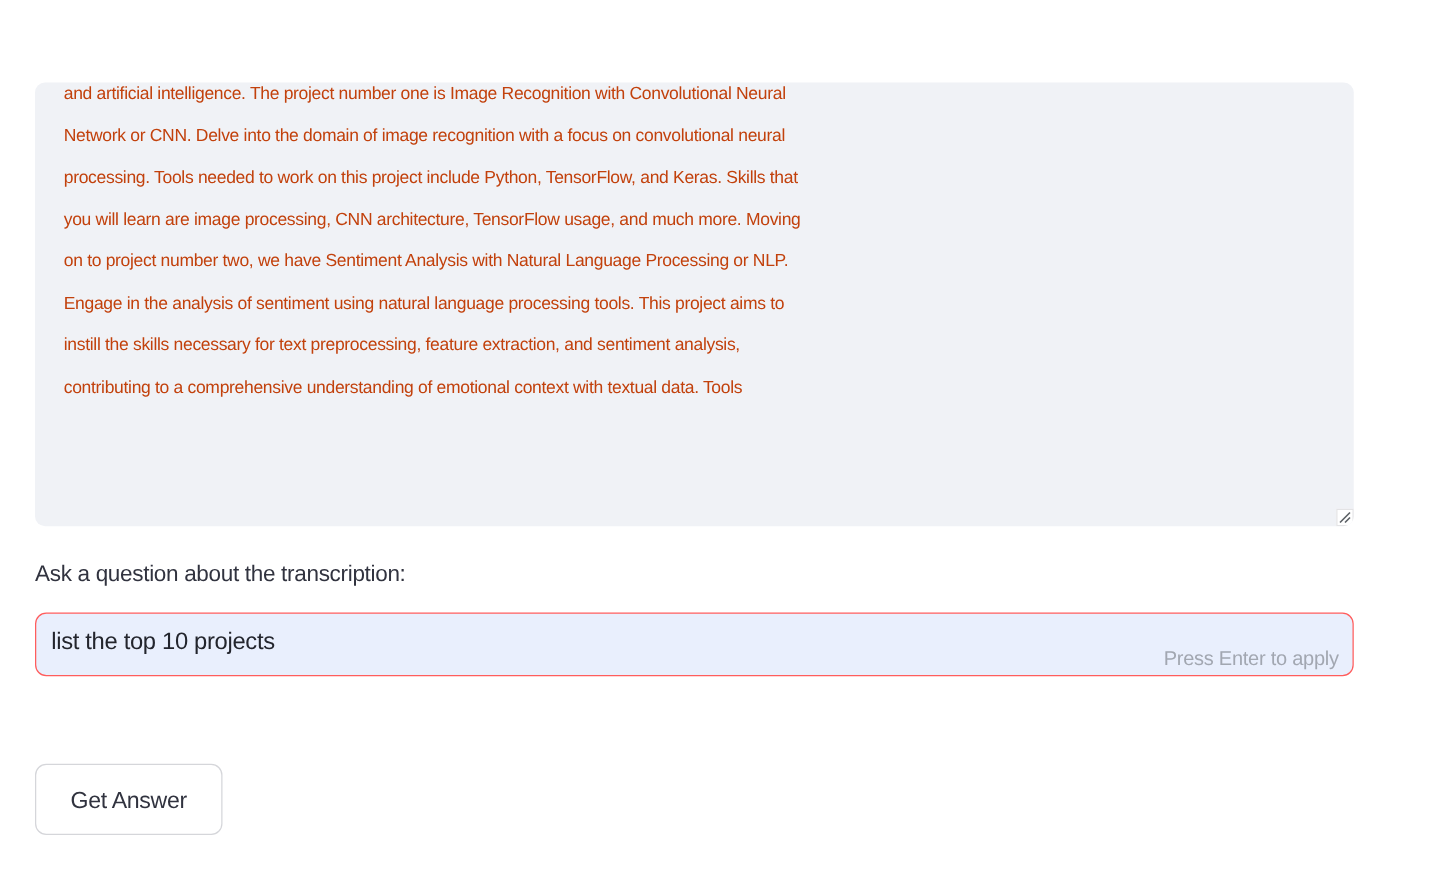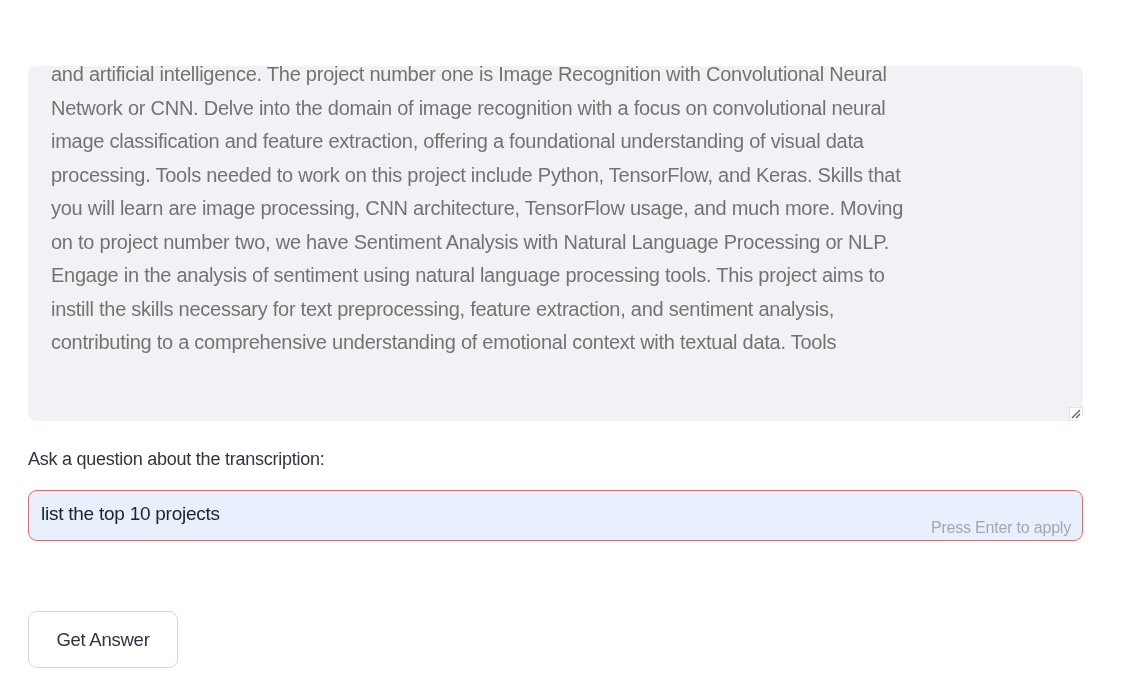--- a/index.html
+++ b/index.html
@@ -27,24 +27,24 @@
     border-radius: 8px;
     overflow: hidden;
     box-sizing: border-box;
     padding: 0 18px 0 23px;
     cursor: text;
   }
   .transcription-inner {
     margin-top: -8px;
   }
   .t-line {
-    font-size: 20px;
+    font-size: 14px;
     line-height: 33.5px;
     letter-spacing: -0.25px;
-    color: #737373;
+    color: #c2410c;
     white-space: nowrap;
   }
   .resize-grip {
     position: absolute;
     right: 0;
     bottom: 0;
     width: 14px;
     height: 14px;
     background: #ffffff;
     border: 1px solid #e3e3e5;
@@ -128,21 +128,20 @@
 </style>
 </head>
 <body>
 
 <div class="page">
 
   <div class="transcription">
     <div class="transcription-inner">
       <div class="t-line">and artificial intelligence. The project number one is Image Recognition with Convolutional Neural</div>
       <div class="t-line">Network or CNN. Delve into the domain of image recognition with a focus on convolutional neural</div>
-      <div class="t-line">image classification and feature extraction, offering a foundational understanding of visual data</div>
       <div class="t-line">processing. Tools needed to work on this project include Python, TensorFlow, and Keras. Skills that</div>
       <div class="t-line">you will learn are image processing, CNN architecture, TensorFlow usage, and much more. Moving</div>
       <div class="t-line">on to project number two, we have Sentiment Analysis with Natural Language Processing or NLP.</div>
       <div class="t-line">Engage in the analysis of sentiment using natural language processing tools. This project aims to</div>
       <div class="t-line">instill the skills necessary for text preprocessing, feature extraction, and sentiment analysis,</div>
       <div class="t-line">contributing to a comprehensive understanding of emotional context with textual data. Tools</div>
     </div>
     <div class="resize-grip">
       <svg width="10" height="10" viewBox="0 0 10 10">
         <path d="M9 1 L1 9 M9 5 L5 9" stroke="#5f6368" stroke-width="1.4" fill="none"></path>

